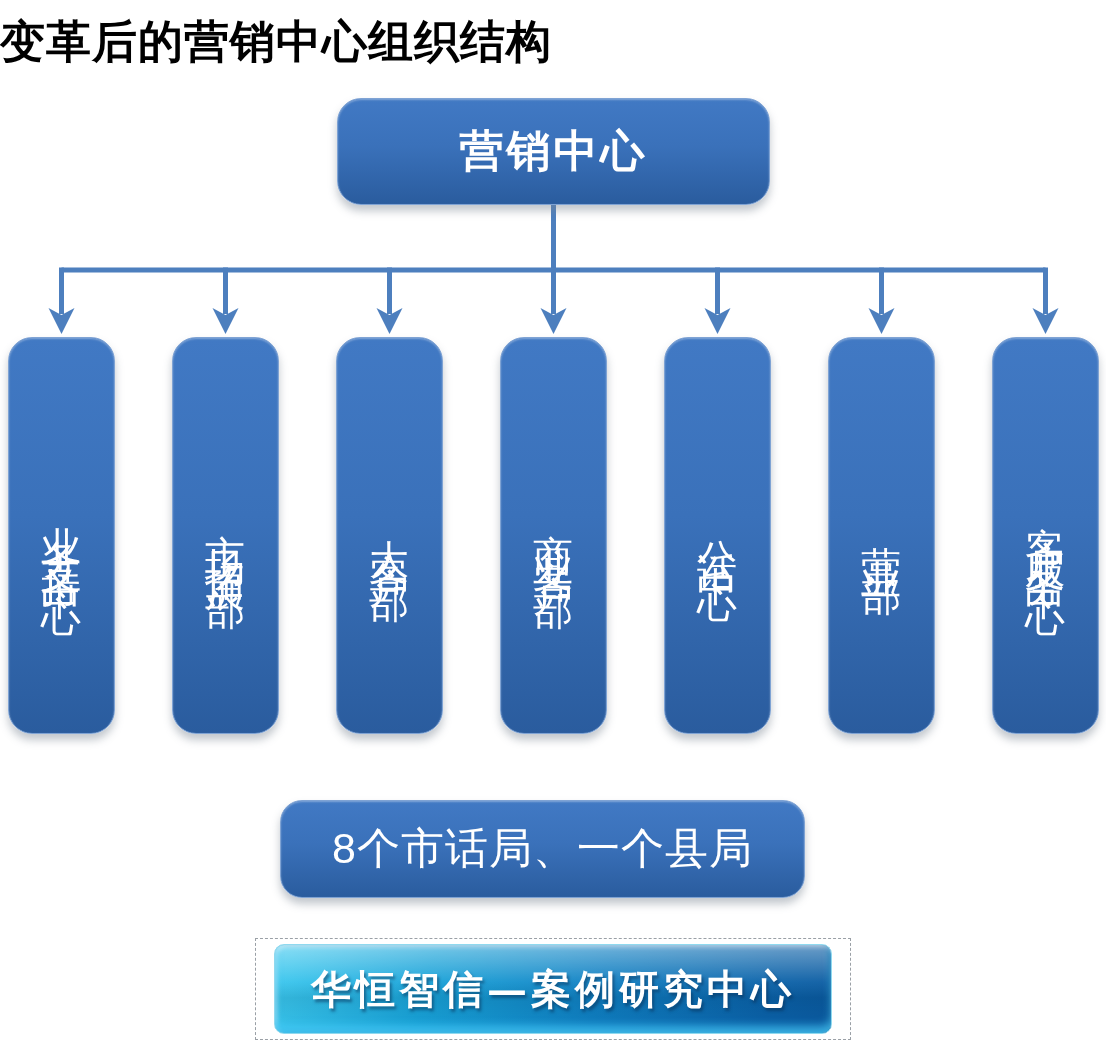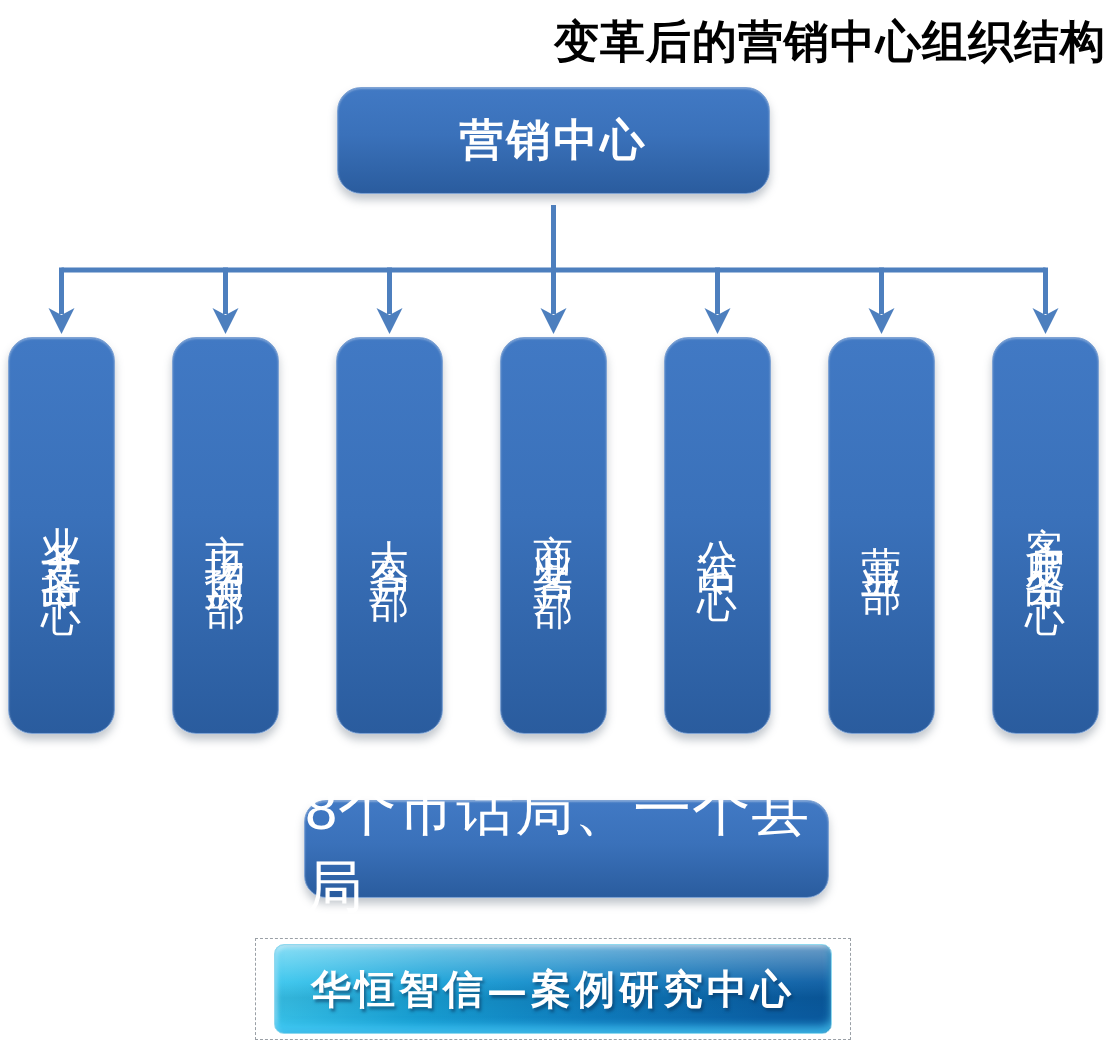--- a/index.html
+++ b/index.html
@@ -14,21 +14,21 @@
     height: 1041px;
     background: #ffffff;
     overflow: hidden;
   }
   
   .chart-title {
     position: absolute;
     top: 12px;
     left: 0;
     width: 1106px;
-    text-align: right;
+    text-align: left;
     font-size: 45px;
     font-weight: 900;
     letter-spacing: 1px;
     color: #000000;
   }
   
   .node {
     position: absolute;
     box-sizing: border-box;
     background: linear-gradient(180deg, #437ac4 0%, #3a71ba 45%, #2a5c9e 100%);
@@ -37,46 +37,46 @@
     border-radius: 24px;
     box-shadow: 0 6px 9px rgba(120,130,145,0.45),
                 inset 0 1px 2px rgba(255,255,255,0.35);
     color: #ffffff;
     display: flex;
     align-items: center;
     justify-content: center;
   }
   .root-node {
     left: 337px;
-    top: 87px;
+    top: 98px;
     width: 433px;
     height: 107px;
     font-size: 44px;
     font-weight: bold;
     letter-spacing: 3px;
   }
   .child-node {
     top: 337px;
     width: 107px;
     height: 397px;
     font-size: 40px;
   }
   .child-node .vtext {
     writing-mode: vertical-rl;
     text-orientation: upright;
     letter-spacing: 0.34em;
     line-height: 1;
     white-space: nowrap;
   }
   .note-node {
-    left: 304px;
+    left: 280px;
     top: 800px;
     width: 525px;
     height: 98px;
-    font-size: 58px;
+    font-size: 43px;
     letter-spacing: 1px;
     border-radius: 22px;
   }
   
   #connectors {
     position: absolute;
     left: 0;
     top: 0;
   }
   

